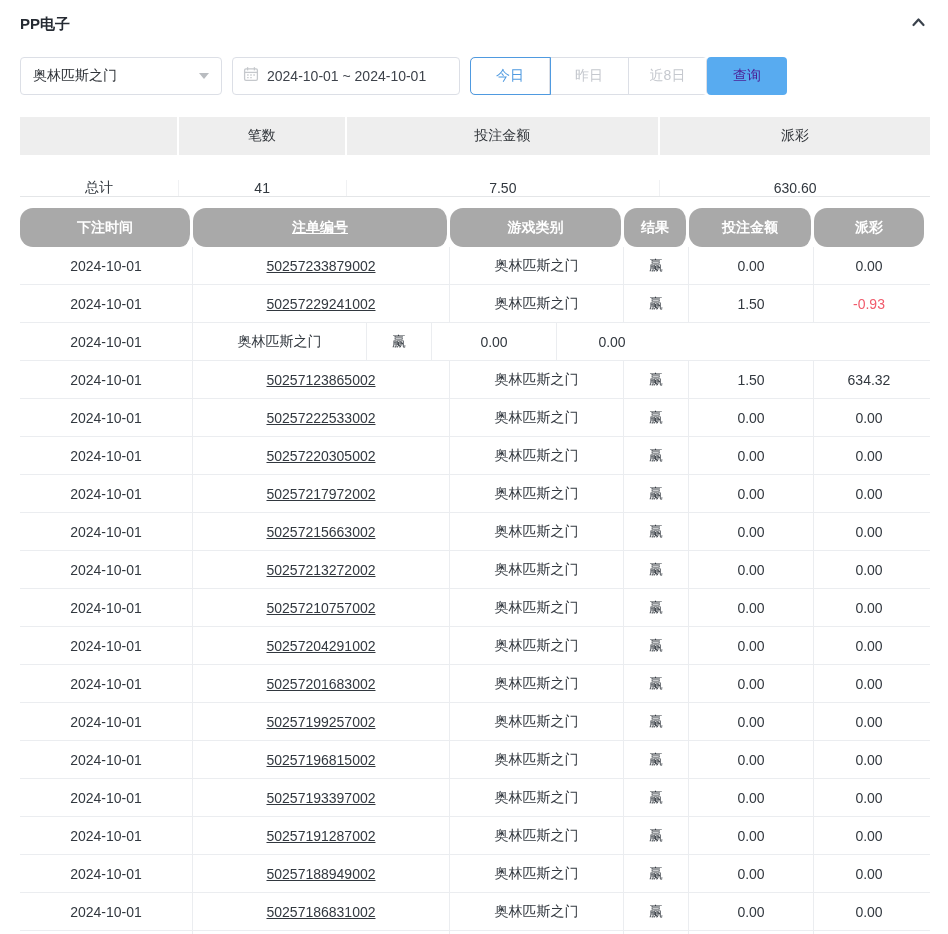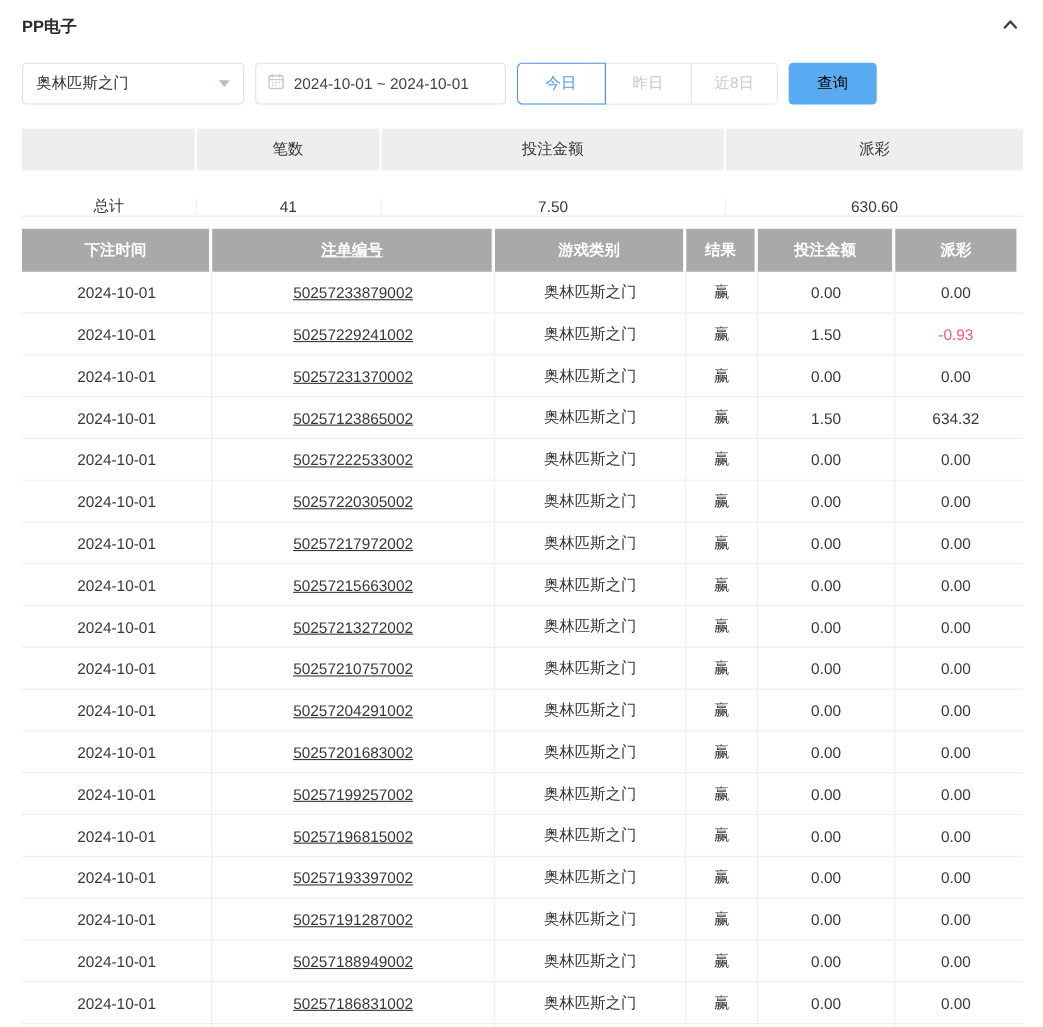--- a/index.html
+++ b/index.html
@@ -29,40 +29,40 @@
   .caret{width:0;height:0;border-left:5px solid transparent;border-right:5px solid transparent;border-top:6px solid #b9bcc0;}
   .date-input{width:228px;height:38px;border:1px solid #dcdfe6;border-radius:4px;margin-left:10px;
     display:flex;align-items:center;padding:0 10px;cursor:pointer;background:#fff;}
   .date-input .val{font-size:14px;color:#3d424a;margin-left:8px;white-space:nowrap;}
   .btn-group{display:flex;height:38px;border:1px solid #dcdfe6;border-radius:4px;margin-left:10px;background:#fff;}
   .qbtn{width:79px;height:36px;border:none;background:#fff;font-size:14px;color:#c5c8ce;cursor:pointer;
     border-right:1px solid #dcdfe6;display:flex;align-items:center;justify-content:center;
     font-family:inherit;}
   .qbtn:last-child{border-right:none;width:77px;}
   .qbtn.active{color:var(--active-blue);outline:1px solid var(--active-blue);border-radius:4px 0 0 4px;position:relative;z-index:1;}
-  .query-btn{width:80px;height:38px;margin-left:10px;background:var(--accent);color:#000000;border:none;
+  .query-btn{width:80px;height:38px;background:var(--accent);color:#4c1d95;border:none;
     border-radius:4px;font-size:14px;cursor:pointer;font-family:inherit;}
 
   
   .summary{margin-top:22px;width:910px;}
   .sum-header{display:flex;height:38px;}
   .sum-hcell{background:var(--sum-gray);display:flex;align-items:center;justify-content:center;
     font-size:14px;color:#303439;font-weight:500;border-right:2px solid #fff;}
   .sum-hcell:last-child{border-right:none;}
   .sum-row{display:flex;height:42px;border-bottom:1px solid #e4e6e8;}
   .sum-cell{display:flex;align-items:center;justify-content:center;font-size:14px;color:var(--text);
     border-right:1px solid #f0f1f3;margin-top:25px;}
   .sum-cell:last-child{border-right:none;}
   .s0{width:160px;} .s1{width:169px;} .s2{width:316px;} .s3{width:272px;}
 
   
   .table{margin-top:11px;width:910px;}
   .thead{display:flex;height:39px;}
   .thcell{background:var(--thead-gray);color:#fff;font-size:14px;font-weight:600;
-    display:flex;align-items:center;justify-content:center;border-right:3px solid #fff;}
+    display:flex;align-items:center;justify-content:center;border-right:3px solid #fff;border-radius:13px;}
   .thcell:last-child{border-right:none;}
   .trow{display:flex;height:38px;border-bottom:1px solid var(--line);}
   .tcell{display:flex;align-items:center;justify-content:center;font-size:14px;color:var(--text);
     border-right:1px solid var(--line);overflow:hidden;white-space:nowrap;}
   .tcell:last-child{border-right:none;}
   .tcell.neg{color:var(--negative);}
   .c0{width:173px;} .c1{width:257px;text-decoration:underline;} .c2{width:174px;} .c3{width:65px;} .c4{width:125px;} .c5{width:110px;}
   .trow.partial{height:6px;border-bottom:none;}
 </style>
 </head>
@@ -149,21 +149,20 @@
         <div class="trow">
           <div class="tcell c0">2024-10-01</div>
           <div class="tcell c1">50257229241002</div>
           <div class="tcell c2">奥林匹斯之门</div>
           <div class="tcell c3">赢</div>
           <div class="tcell c4">1.50</div>
           <div class="tcell c5 neg">-0.93</div>
         </div>
         <div class="trow">
           <div class="tcell c0">2024-10-01</div>
-          <div class="tcell c1">50257231370002</div>
           <div class="tcell c2">奥林匹斯之门</div>
           <div class="tcell c3">赢</div>
           <div class="tcell c4">0.00</div>
           <div class="tcell c5">0.00</div>
         </div>
         <div class="trow">
           <div class="tcell c0">2024-10-01</div>
           <div class="tcell c1">50257123865002</div>
           <div class="tcell c2">奥林匹斯之门</div>
           <div class="tcell c3">赢</div>

